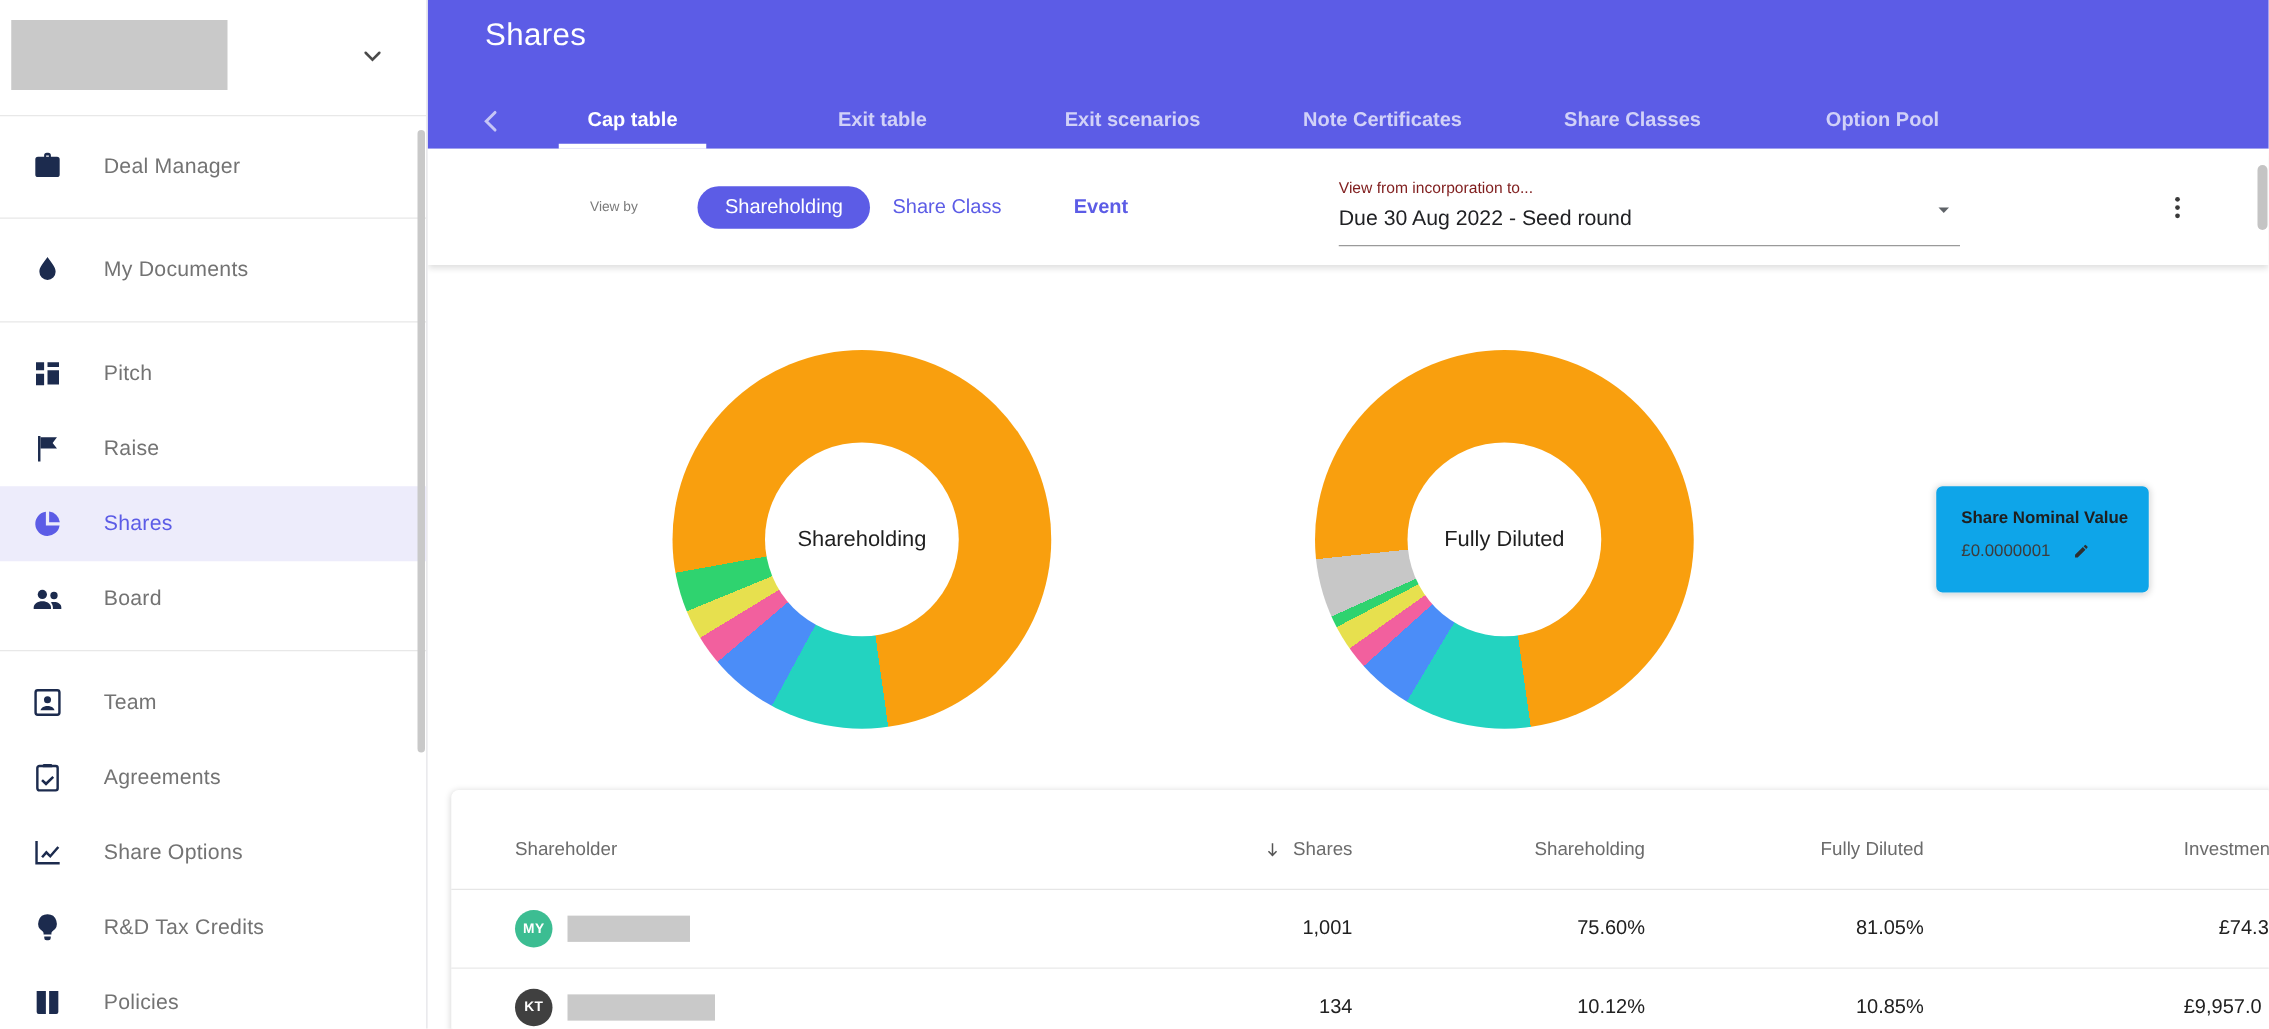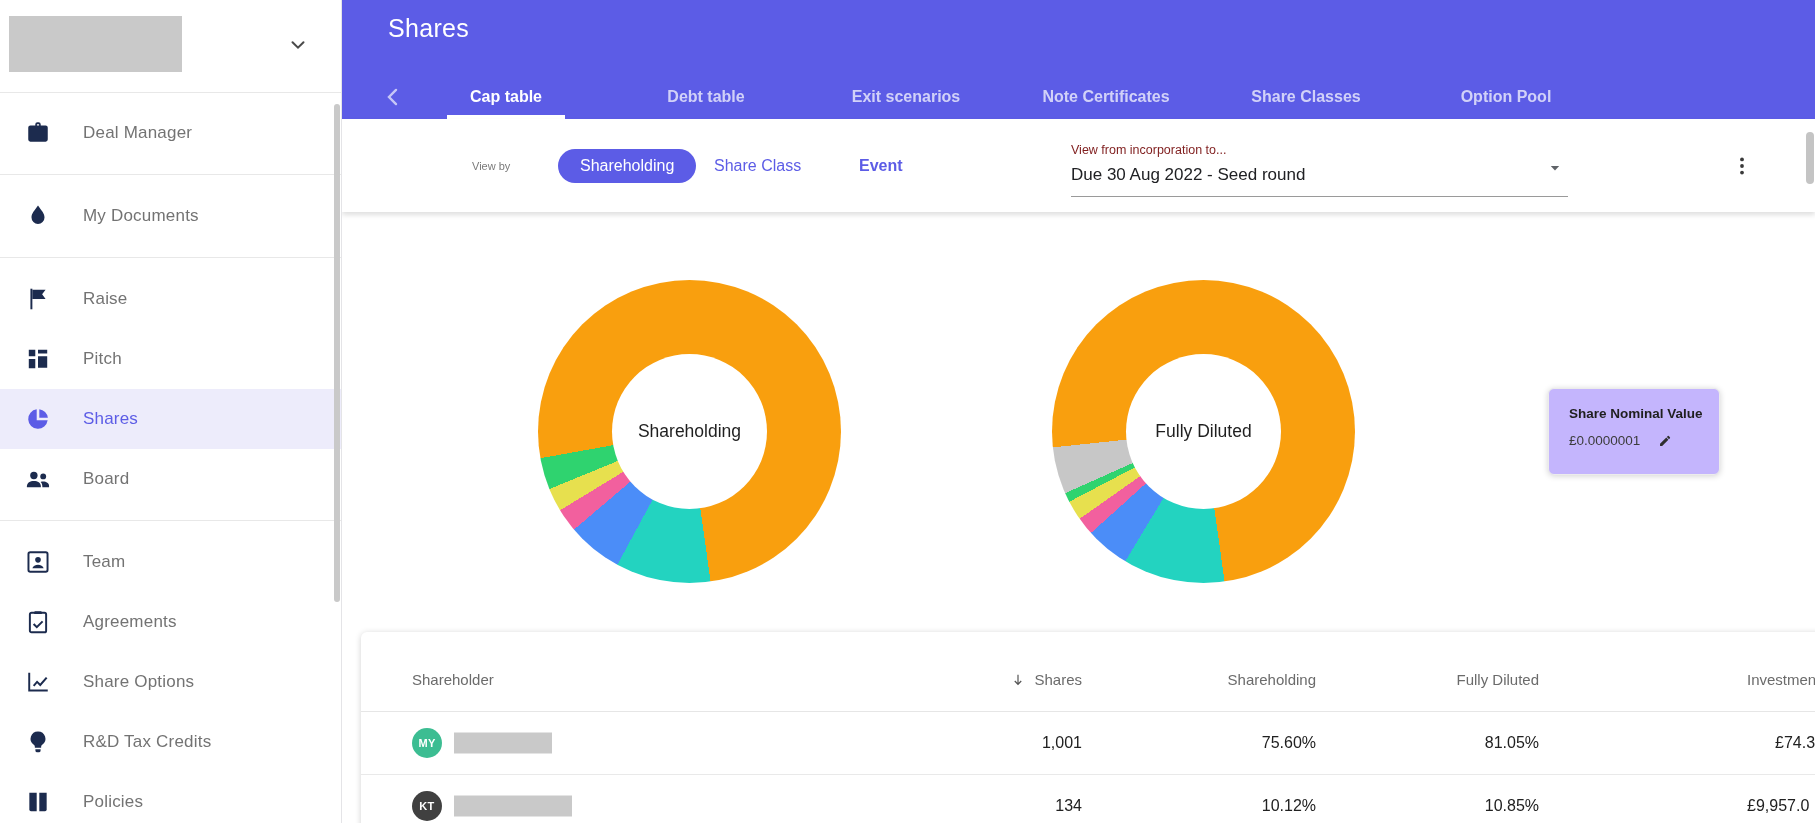--- a/index.html
+++ b/index.html
@@ -48,21 +48,21 @@
   .ps-arrow { position:absolute; right:2px; top:38px; color:#5f6368; display:flex; }
   .kebab { position:absolute; left:1388px; top:0; height:100%; display:flex; align-items:center; color:#3a3a3a; cursor:pointer; }
 
   
   .content { position:absolute; left:342px; top:212px; right:0; bottom:0; background:#fff; }
   .donut { position:absolute; width:303px; height:303px; border-radius:50%; top:68px; }
   #donut-0 { left:196px; }
   #donut-1 { left:710px; }
   .donut-hole { position:absolute; inset:74px; background:#fff; border-radius:50%; display:flex; align-items:center; justify-content:center; font-size:17.5px; color:#1f1f1f; }
 
-  .nominal-card { position:absolute; left:1206px; top:176px; width:172px; height:87px; background:#c4b5fd; border:1px solid #ececec; border-radius:6px; box-shadow:0 1px 6px rgba(0,0,0,.18);text-decoration:underline; }
+  .nominal-card { position:absolute; left:1206px; top:176px; width:172px; height:87px; background:#0ea5e9; border:1px solid #ececec; border-radius:6px; box-shadow:0 1px 6px rgba(0,0,0,.18);text-decoration:underline; }
   .nc-title { position:absolute; left:20px; top:17px; font-size:13.5px; font-weight:700; color:#1f1f1f; white-space:nowrap; }
   .nc-value-row { position:absolute; left:20px; top:44px; display:flex; align-items:center; gap:18px; font-size:13.5px; color:#3c3c3c; }
   .nc-pencil { display:flex; color:#2f2f2f; cursor:pointer; }
 
   
   .table-card { position:absolute; left:19px; top:420px; width:1500px; height:240px; background:#fff; border-radius:6px 6px 0 0; box-shadow:0 1px 6px rgba(0,0,0,.18); }
   .thead { position:relative; height:80px; border-bottom:1px solid #e6e6e6; }
   .th { position:absolute; top:16px; bottom:0; display:flex; align-items:center; font-size:15px; color:#6b6b6b; white-space:nowrap; }
   .sort-icon { display:flex; margin-right:8px; color:#555; cursor:pointer; }
   .tr { position:relative; height:63px; border-bottom:1px solid #e9e9e9; cursor:pointer; }
@@ -101,33 +101,33 @@
             <svg viewBox="0 0 24 24" width="26" height="26" fill="currentColor">
               <path d="M12 2.4c3.2 4.5 6 7.5 6 10.9a6 6 0 0 1-12 0c0-3.4 2.8-6.4 6-10.9z"></path>
             </svg>
           </span>
           <span class="mi-label">My Documents</span>
         </div>
         <div class="menu-divider"></div>
         <div class="menu-item">
           <span class="mi-icon">
             <svg viewBox="0 0 24 24" width="26" height="26" fill="currentColor">
+              <path d="M3.5 3.5h6v6h-6zM12 3.5h8.5V7H12zM3.5 12h6v8.5h-6zM12 9.5h8.5V20H12z"></path>
+            </svg>
+          </span>
+          <span class="mi-label">Pitch</span>
+        </div>
+        <div class="menu-item">
+          <span class="mi-icon">
+            <svg viewBox="0 0 24 24" width="26" height="26" fill="currentColor">
               <path d="M5 2.5h1.8v19H5z"></path>
               <path d="M6.8 3.5H19l-3.2 4.2L19 11.9H6.8z"></path>
             </svg>
           </span>
           <span class="mi-label">Raise</span>
-        </div>
-        <div class="menu-item">
-          <span class="mi-icon">
-            <svg viewBox="0 0 24 24" width="26" height="26" fill="currentColor">
-              <path d="M3.5 3.5h6v6h-6zM12 3.5h8.5V7H12zM3.5 12h6v8.5h-6zM12 9.5h8.5V20H12z"></path>
-            </svg>
-          </span>
-          <span class="mi-label">Pitch</span>
         </div>
         <div class="menu-item selected">
           <span class="mi-icon">
             <svg viewBox="0 0 24 24" width="26" height="26" fill="currentColor">
               <path d="M10.8 3.1a9 9 0 1 0 10.1 10.1h-10.1z"></path>
               <path d="M13.2 2.9a9 9 0 0 1 7.9 7.9h-7.9z"></path>
             </svg>
           </span>
           <span class="mi-label">Shares</span>
         </div>
@@ -199,21 +199,21 @@
     <span class="tab-back">
         <svg viewBox="0 0 24 24" width="26" height="26" fill="currentColor">
           <path d="M14.8 5.5 8.3 12l6.5 6.5" fill="none" stroke="currentColor" stroke-width="2.2" stroke-linecap="round"></path>
         </svg>
       </span>
     <div class="tabs" id="tabs">
         <div class="tab active">
           <span>Cap table</span>
         </div>
         <div class="tab">
-          <span>Debt table</span>
+          <span>Exit table</span>
         </div>
         <div class="tab">
           <span>Exit scenarios</span>
         </div>
         <div class="tab">
           <span>Note Certificates</span>
         </div>
         <div class="tab">
           <span>Share Classes</span>
         </div>

